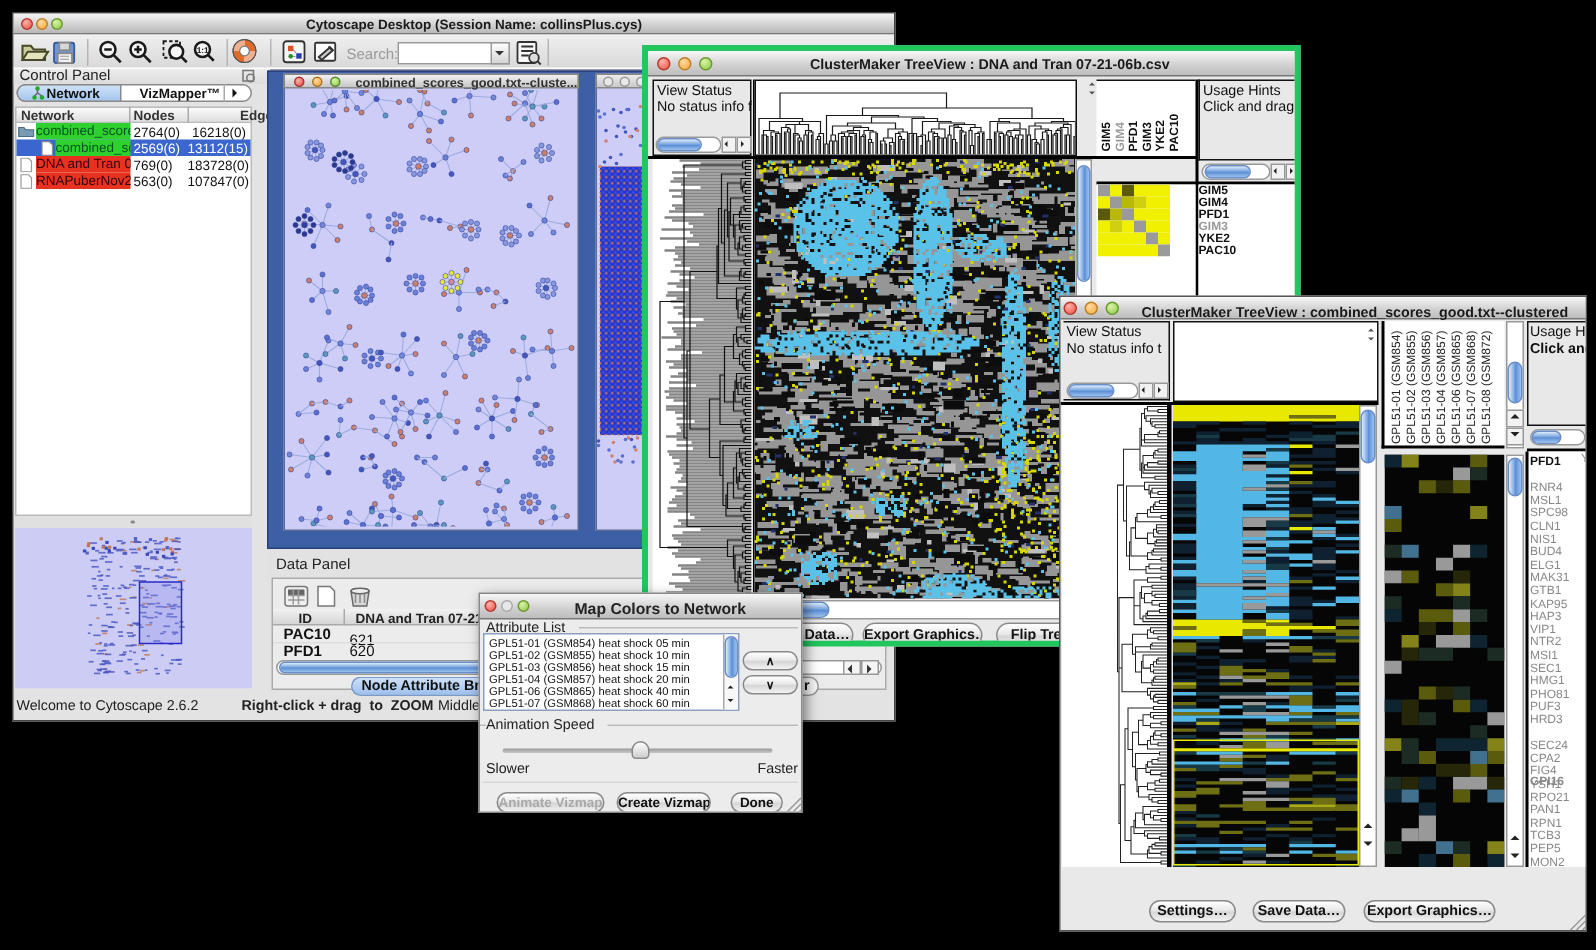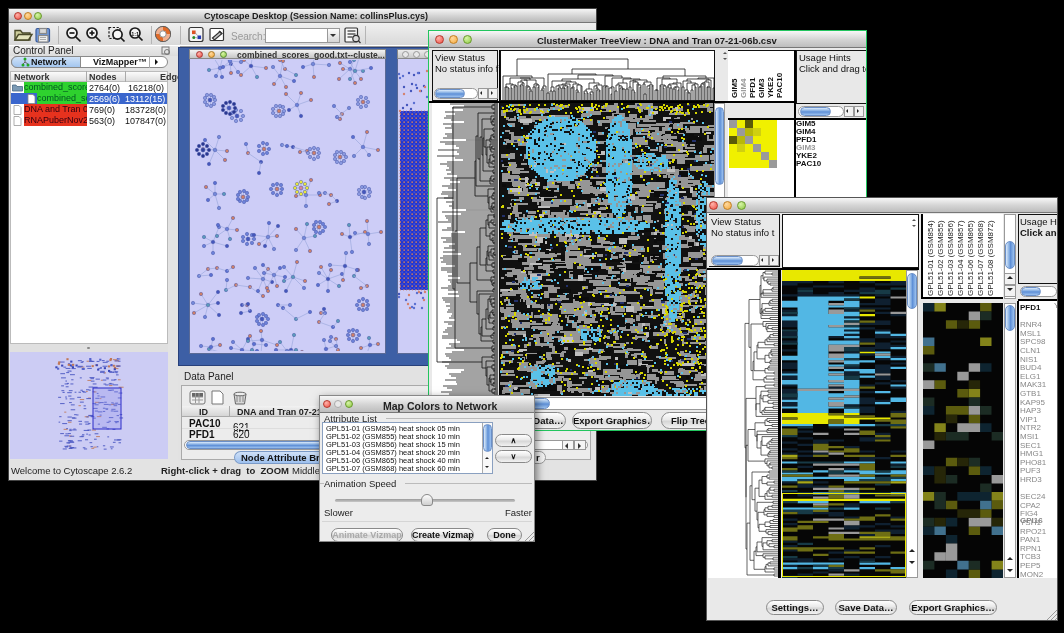--- a/index.html
+++ b/index.html
@@ -1282,21 +1282,21 @@
       <circle cx="13" cy="249" r="1.2" fill="#d4826e"></circle>
       <circle cx="15" cy="248" r="1.2" fill="#5a6fd0"></circle>
       <circle cx="22" cy="233" r="1.2" fill="#d4826e"></circle>
       <circle cx="12" cy="236" r="1.2" fill="#d4826e"></circle>
       <circle cx="20" cy="29" r="1.2" fill="#4456bc"></circle>
       <circle cx="11" cy="245" r="1.2" fill="#d4826e"></circle>
       <circle cx="2" cy="238" r="1.2" fill="#5a6fd0"></circle>
       <circle cx="6" cy="17" r="1.2" fill="#5a6fd0"></circle>
     </svg>
 </div>
-<div class="win" style="left:428px;top:30px;width:439px;height:401px;background:#e9e9e9;border:1px solid #22c55e;overflow:hidden;">
+<div class="win" style="left:428px;top:30px;width:439px;height:401px;background:#e9e9e9;border:4px solid #22c55e;overflow:hidden;">
 <div style="position:absolute;left:0px;top:0px;width:439px;height:17px;background:linear-gradient(#f7f7f7,#d3d3d3 55%,#bdbdbd);border-bottom:1px solid #777;"></div>
 <div style="position:absolute;left:5.5px;top:3.5px;width:9.0px;height:9.0px;border-radius:50%;background:radial-gradient(circle at 35% 30%,#ffb3ab,#ee4f43);border:1px solid #b5382e;box-sizing:border-box;"></div>
 <div style="position:absolute;left:19.5px;top:3.5px;width:9.0px;height:9.0px;border-radius:50%;background:radial-gradient(circle at 35% 30%,#ffd9a0,#f5a93a);border:1px solid #c07f24;box-sizing:border-box;"></div>
 <div style="position:absolute;left:33.5px;top:3.5px;width:9.0px;height:9.0px;border-radius:50%;background:radial-gradient(circle at 35% 30%,#d8f5a8,#8ec943);border:1px solid #6a9a2e;box-sizing:border-box;"></div>
 <div style="position:absolute;left:108px;top:4px;font-size:9.5px;color:#1a1a1a;font-weight:bold;white-space:nowrap;">ClusterMaker TreeView : DNA and Tran 07-21-06b.csv</div>
 <div style="position:absolute;left:3px;top:19px;width:66px;height:51px;background:#e8e8e8;border:1px solid #111;"></div>
 <div style="position:absolute;left:6px;top:21px;font-size:9.5px;color:#111;font-weight:normal;white-space:nowrap;">View Status</div>
 <div style="position:absolute;left:6px;top:32px;font-size:9.5px;color:#111;font-weight:normal;white-space:nowrap;">No status info f</div>
 <div style="position:absolute;left:5px;top:57px;width:44px;height:11px;background:#fff;border:1px solid #999;border-radius:6px;"></div>
 <div style="position:absolute;left:6px;top:58px;width:30px;height:9px;background:linear-gradient(#dcebfb,#7ba7e0 45%,#5d8ed6 55%,#9cc2ef);border:1px solid #6a8fc8;border-radius:5px;box-sizing:border-box;"></div>
@@ -1542,20 +1542,21 @@
 <div style="position:absolute;left:69px;top:367px;width:52px;height:11px;background:linear-gradient(#dcebfb,#7ba7e0 45%,#5d8ed6 55%,#9cc2ef);border:1px solid #6a8fc8;border-radius:6px;box-sizing:border-box;"></div>
 <div class="ab" style="left:77px;top:381px;width:60px;height:17px;font-size:9.5px;color:#111;font-weight:bold;line-height:16px;">Save Data…</div>
 <div class="ab" style="left:143px;top:381px;width:80px;height:17px;font-size:9.5px;color:#111;font-weight:bold;line-height:16px;">Export Graphics…</div>
 <div class="ab" style="left:232px;top:381px;width:80px;height:17px;font-size:9.5px;color:#111;font-weight:bold;line-height:16px;">Flip Tree Nod</div>
 </div>
 <div class="win" style="left:706px;top:197px;width:352px;height:424px;background:#e9e9e9;border:1px solid #555;overflow:hidden;">
 <div style="position:absolute;left:0px;top:0px;width:352px;height:15px;background:linear-gradient(#f7f7f7,#d3d3d3 55%,#bdbdbd);border-bottom:1px solid #777;"></div>
 <div style="position:absolute;left:1.5px;top:2.5px;width:9.0px;height:9.0px;border-radius:50%;background:radial-gradient(circle at 35% 30%,#ffb3ab,#ee4f43);border:1px solid #b5382e;box-sizing:border-box;"></div>
 <div style="position:absolute;left:15.5px;top:2.5px;width:9.0px;height:9.0px;border-radius:50%;background:radial-gradient(circle at 35% 30%,#ffd9a0,#f5a93a);border:1px solid #c07f24;box-sizing:border-box;"></div>
 <div style="position:absolute;left:29.5px;top:2.5px;width:9.0px;height:9.0px;border-radius:50%;background:radial-gradient(circle at 35% 30%,#d8f5a8,#8ec943);border:1px solid #6a9a2e;box-sizing:border-box;"></div>
+<div style="position:absolute;left:54px;top:5px;font-size:9.5px;color:#1a1a1a;font-weight:bold;white-space:nowrap;">ClusterMaker TreeView : combined_scores_good.txt--clustered</div>
 <div style="position:absolute;left:2px;top:16px;width:71px;height:53px;background:#e8e8e8;border:1px solid #111;border-left:none;"></div>
 <div style="position:absolute;left:4px;top:18px;font-size:9.5px;color:#111;font-weight:normal;white-space:nowrap;">View Status</div>
 <div style="position:absolute;left:4px;top:29px;font-size:9.5px;color:#111;font-weight:normal;white-space:nowrap;">No status info t</div>
 <div style="position:absolute;left:4px;top:57px;width:48px;height:11px;background:#fff;border:1px solid #999;border-radius:6px;"></div>
 <div style="position:absolute;left:5px;top:58px;width:31px;height:9px;background:linear-gradient(#dcebfb,#7ba7e0 45%,#5d8ed6 55%,#9cc2ef);border:1px solid #6a8fc8;border-radius:5px;box-sizing:border-box;"></div>
 <div style="position:absolute;left:52px;top:57px;width:10px;height:11px;background:#f2f2f2;border:1px solid #999;"></div>
 <div style="position:absolute;left:54px;top:60px;width:0;height:0;border-top:2.5px solid transparent;border-bottom:2.5px solid transparent;border-right:2.5px solid #222;"></div>
 <div style="position:absolute;left:62px;top:57px;width:10px;height:11px;background:#f2f2f2;border:1px solid #999;"></div>
 <div style="position:absolute;left:65px;top:60px;width:0;height:0;border-top:2.5px solid transparent;border-bottom:2.5px solid transparent;border-left:2.5px solid #222;"></div>
 <div style="position:absolute;left:75px;top:16px;width:137px;height:54px;background:#fff;border:1px solid #111;"></div>

